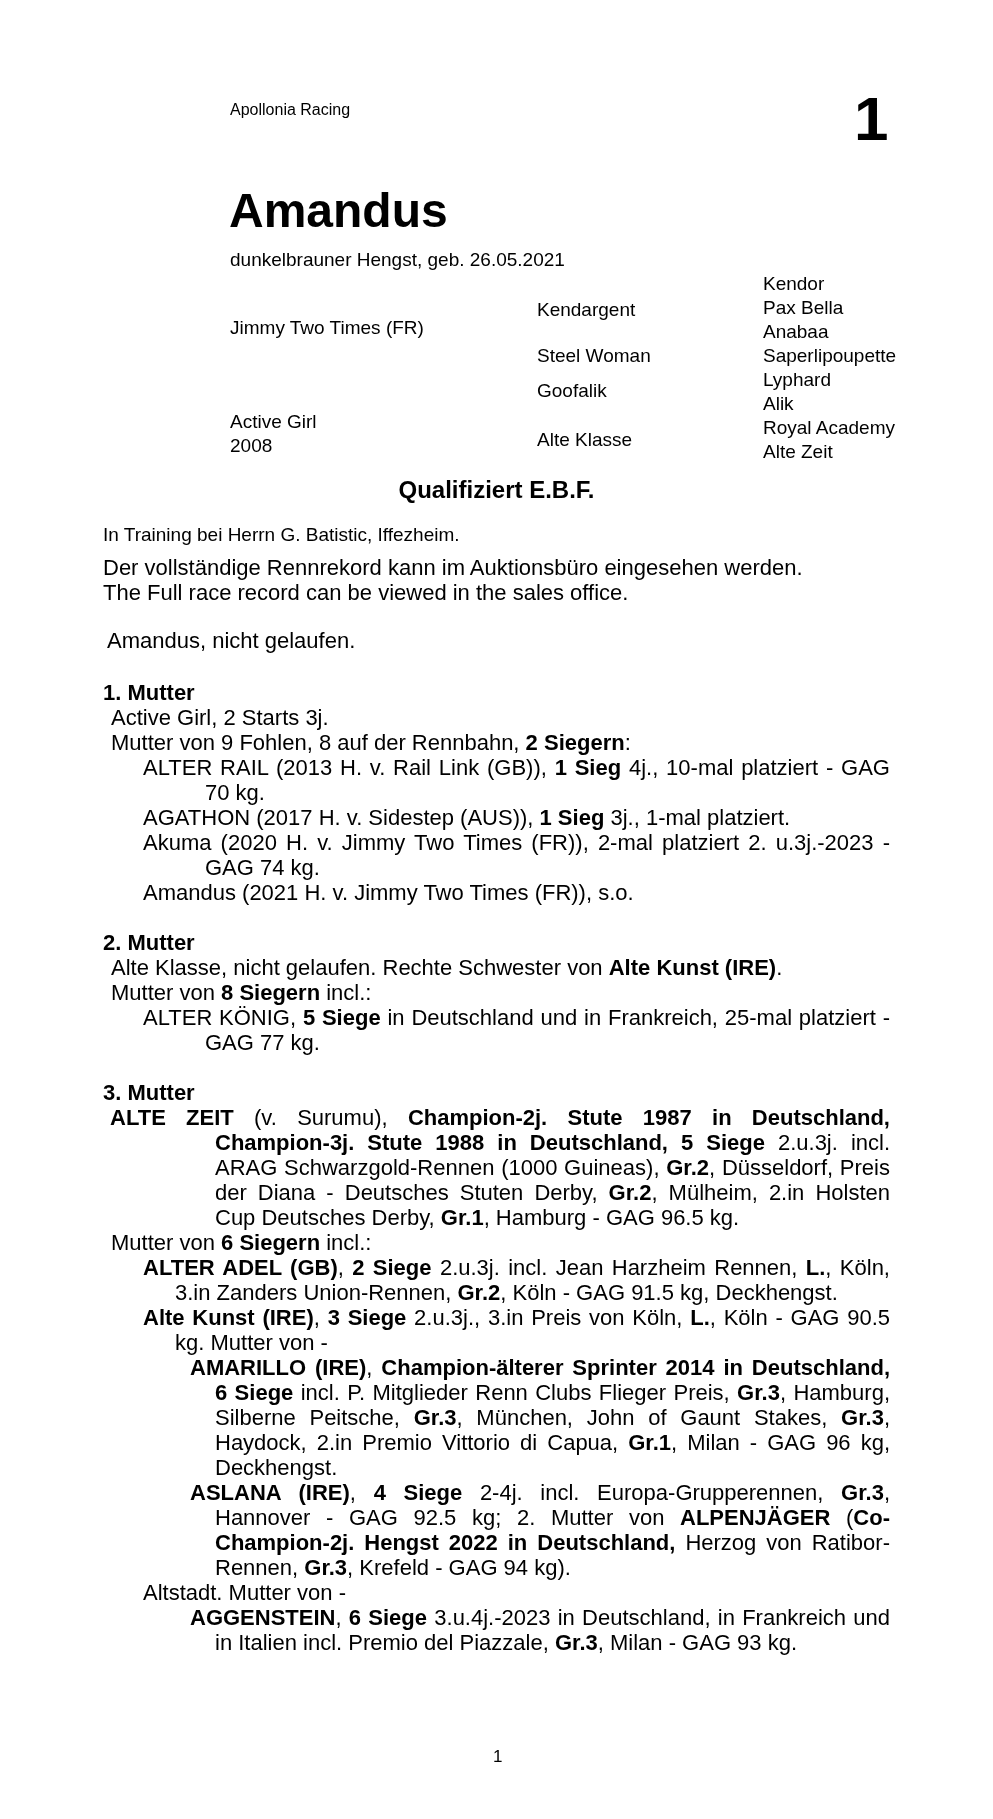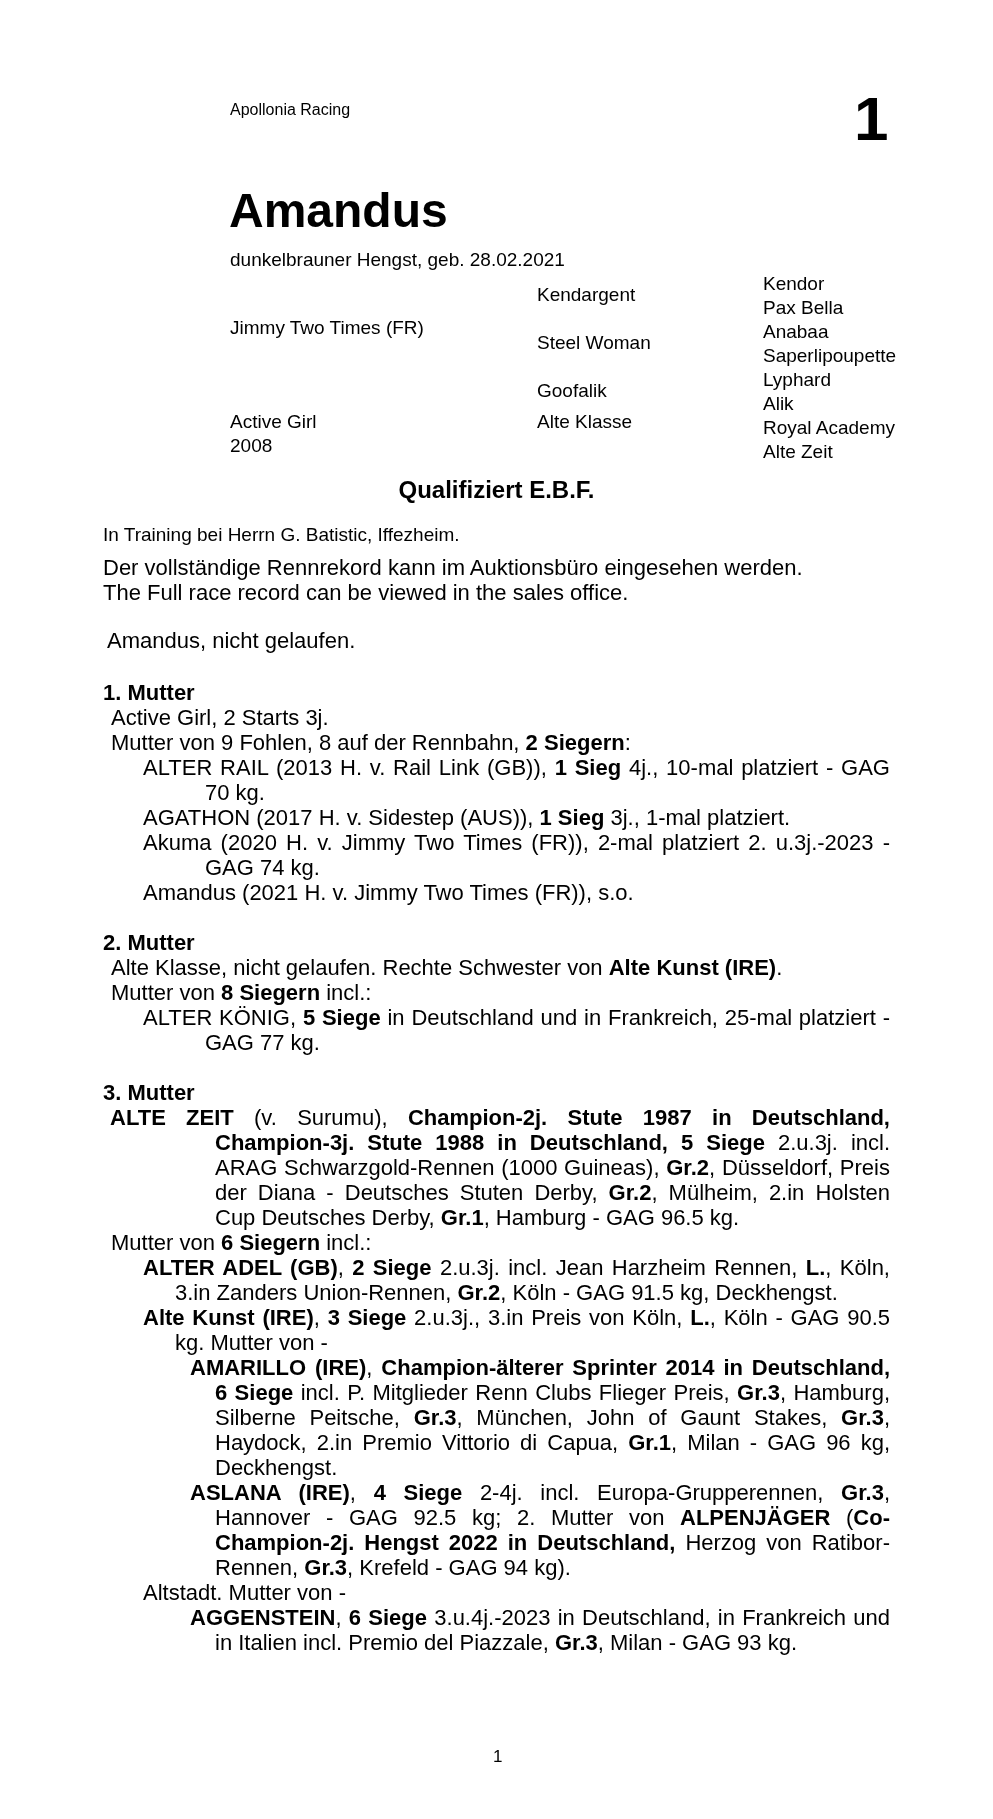--- a/index.html
+++ b/index.html
@@ -34,31 +34,31 @@
   .lvl2 { margin-left: 87px; padding-left: 25px; text-indent: -25px; }
   b { font-weight: 900; }
   #page-number { left: 493px; top: 1747px; font-size: 17px; }
 </style>
 </head>
 <body>
 
 <div class="abs" id="consignor">Apollonia Racing</div>
 <div class="abs" id="lot-number">1</div>
 <div class="abs" id="horse-name">Amandus</div>
-<div class="abs" id="horse-desc">dunkelbrauner Hengst, geb. 28.02.2021</div>
+<div class="abs" id="horse-desc">dunkelbrauner Hengst, geb. 26.05.2021</div>
 
 <div>
   <div class="abs ped" id="sire">Jimmy Two Times (FR)</div>
   <div class="abs ped" id="dam">Active Girl</div>
   <div class="abs ped" id="dam-year">2008</div>
 
-  <div class="abs ped ped-c3" style="top:283px">Kendargent</div>
-  <div class="abs ped ped-c3" style="top:331px">Steel Woman</div>
+  <div class="abs ped ped-c3" style="top:298px">Kendargent</div>
+  <div class="abs ped ped-c3" style="top:344px">Steel Woman</div>
   <div class="abs ped ped-c3" style="top:379px">Goofalik</div>
-  <div class="abs ped ped-c3" style="top:410px">Alte Klasse</div>
+  <div class="abs ped ped-c3" style="top:428px">Alte Klasse</div>
 
   <div class="abs ped ped-c4" style="top:272px">Kendor</div>
   <div class="abs ped ped-c4" style="top:296px">Pax Bella</div>
   <div class="abs ped ped-c4" style="top:320px">Anabaa</div>
   <div class="abs ped ped-c4" style="top:344px">Saperlipoupette</div>
   <div class="abs ped ped-c4" style="top:368px">Lyphard</div>
   <div class="abs ped ped-c4" style="top:392px">Alik</div>
   <div class="abs ped ped-c4" style="top:416px">Royal Academy</div>
   <div class="abs ped ped-c4" style="top:440px">Alte Zeit</div>
 </div>

